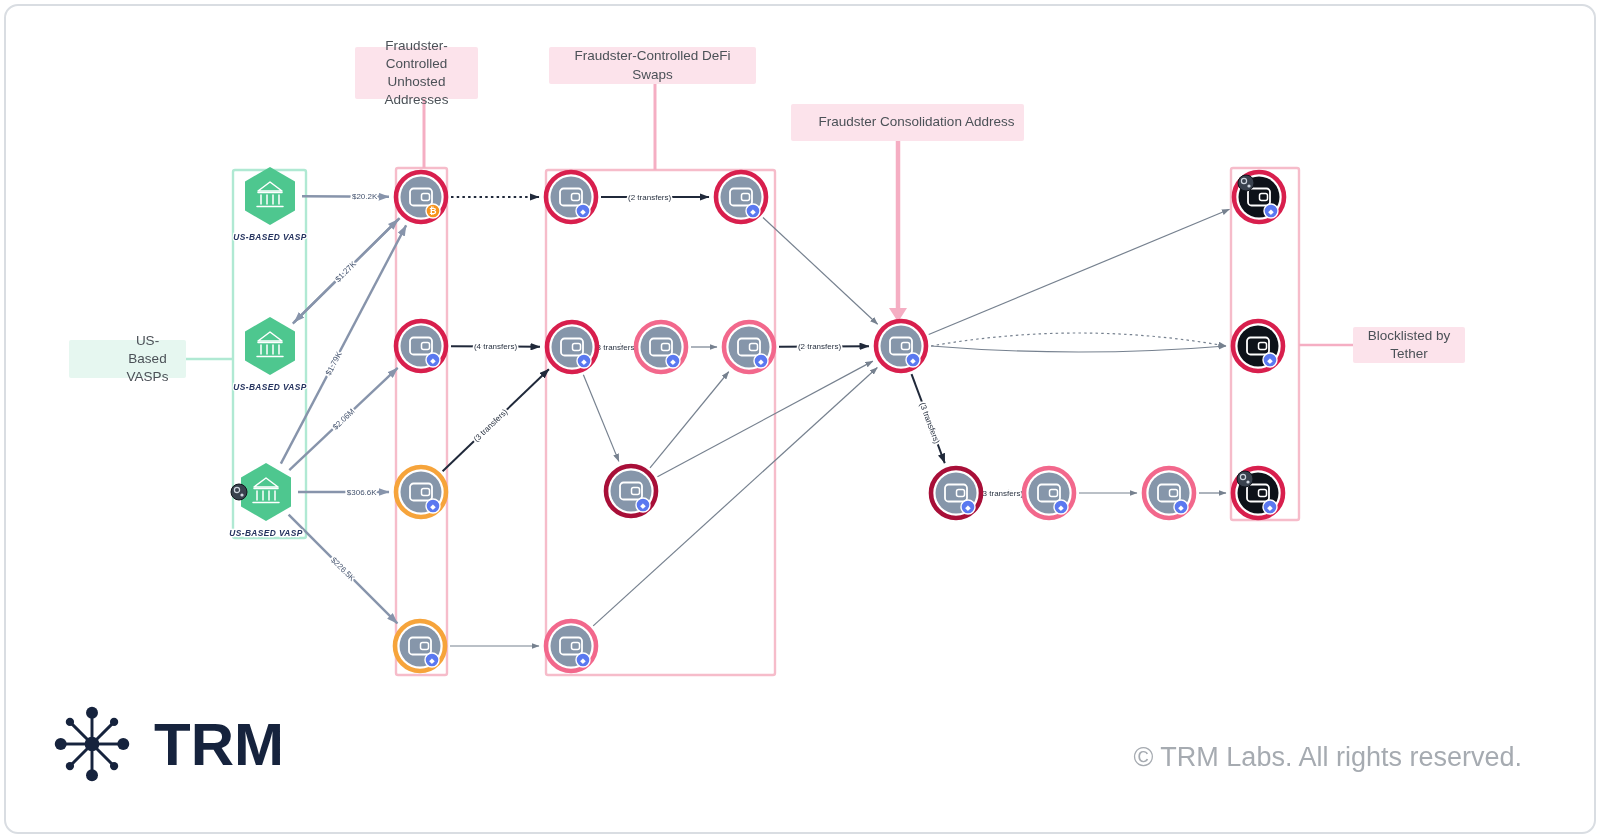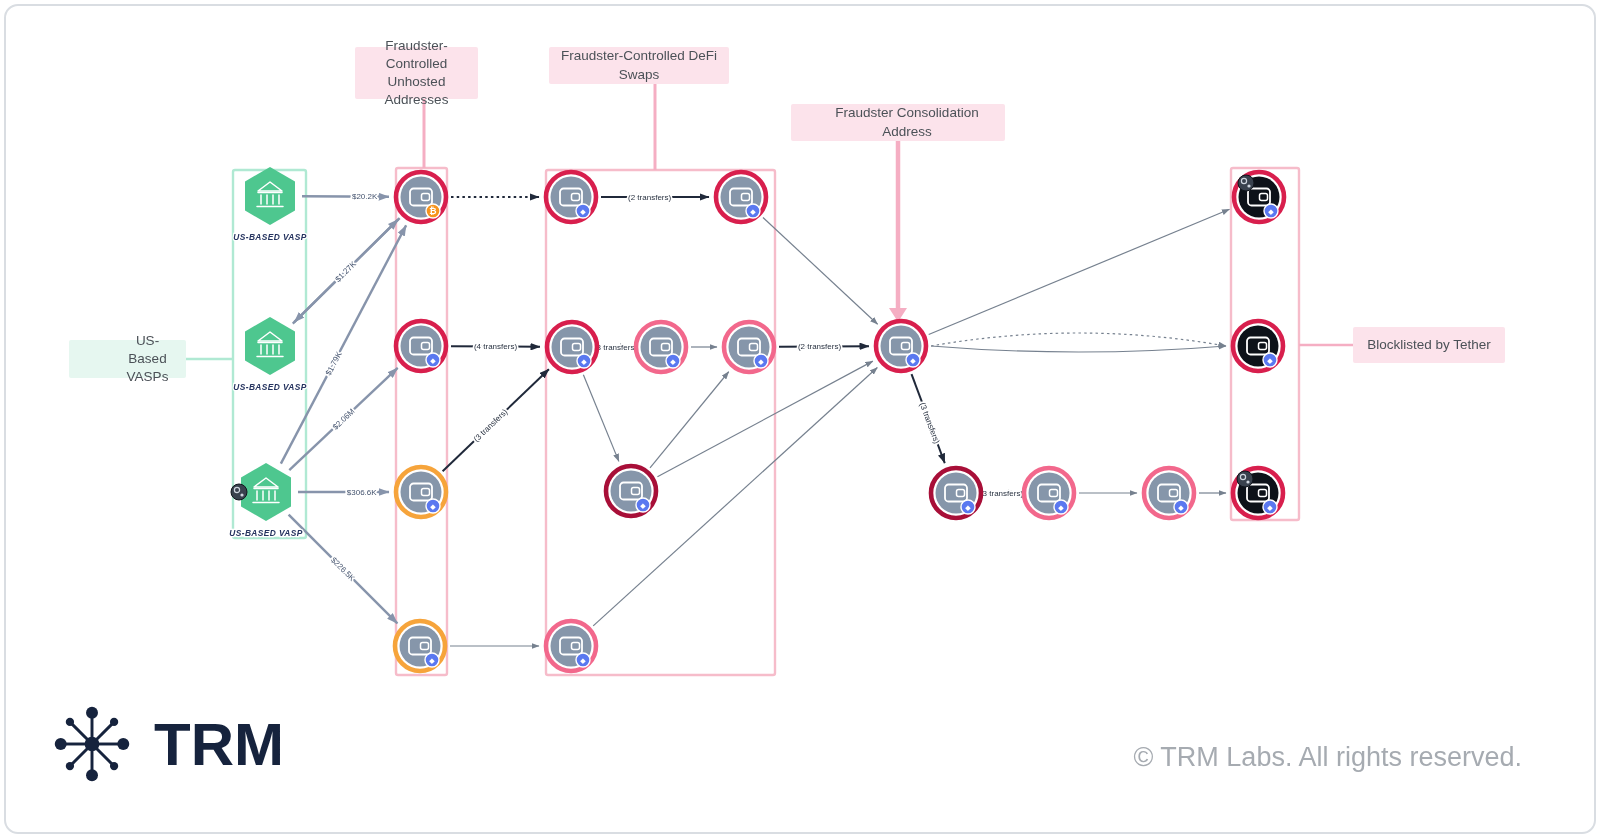--- a/index.html
+++ b/index.html
@@ -350,27 +350,27 @@
             <text x="12" y="14" text-anchor="middle" dy="3" font-size="7" font-weight="bold" fill="#fff" font-family="&quot;DejaVu Sans&quot;,sans-serif">◆</text>
           </g>
         </g>
       </g>
     </svg>
 
   <div id="annotations">
       <div class="ann pink" style="left: 355px; top: 47px; width: 123px; height: 52px;">
         <span>Fraudster-Controlled Unhosted Addresses</span>
       </div>
-      <div class="ann pink" style="left: 549px; top: 47px; width: 180px; height: 37px;">
+      <div class="ann pink" style="left: 549px; top: 47px; width: 207px; height: 37px;">
         <span>Fraudster-Controlled DeFi Swaps</span>
       </div>
-      <div class="ann pink" style="left: 791px; top: 104px; width: 214px; height: 37px; padding-left: 26px;">
+      <div class="ann pink" style="left: 791px; top: 104px; width: 233px; height: 37px; padding-left: 26px;">
         <span>Fraudster Consolidation Address</span>
       </div>
-      <div class="ann pink" style="left: 1353px; top: 327px; width: 152px; height: 36px;">
+      <div class="ann pink" style="left: 1353px; top: 327px; width: 112px; height: 36px;">
         <span>Blocklisted by Tether</span>
       </div>
       <div class="ann green" style="left: 69px; top: 340px; width: 117px; height: 38px;">
         <span>US-Based VASPs</span>
       </div>
     </div>
 
   <div id="brand">
     <svg width="92" height="92" viewBox="0 0 100 100">
       <g stroke="#16233d" stroke-width="3.2" fill="#16233d">

